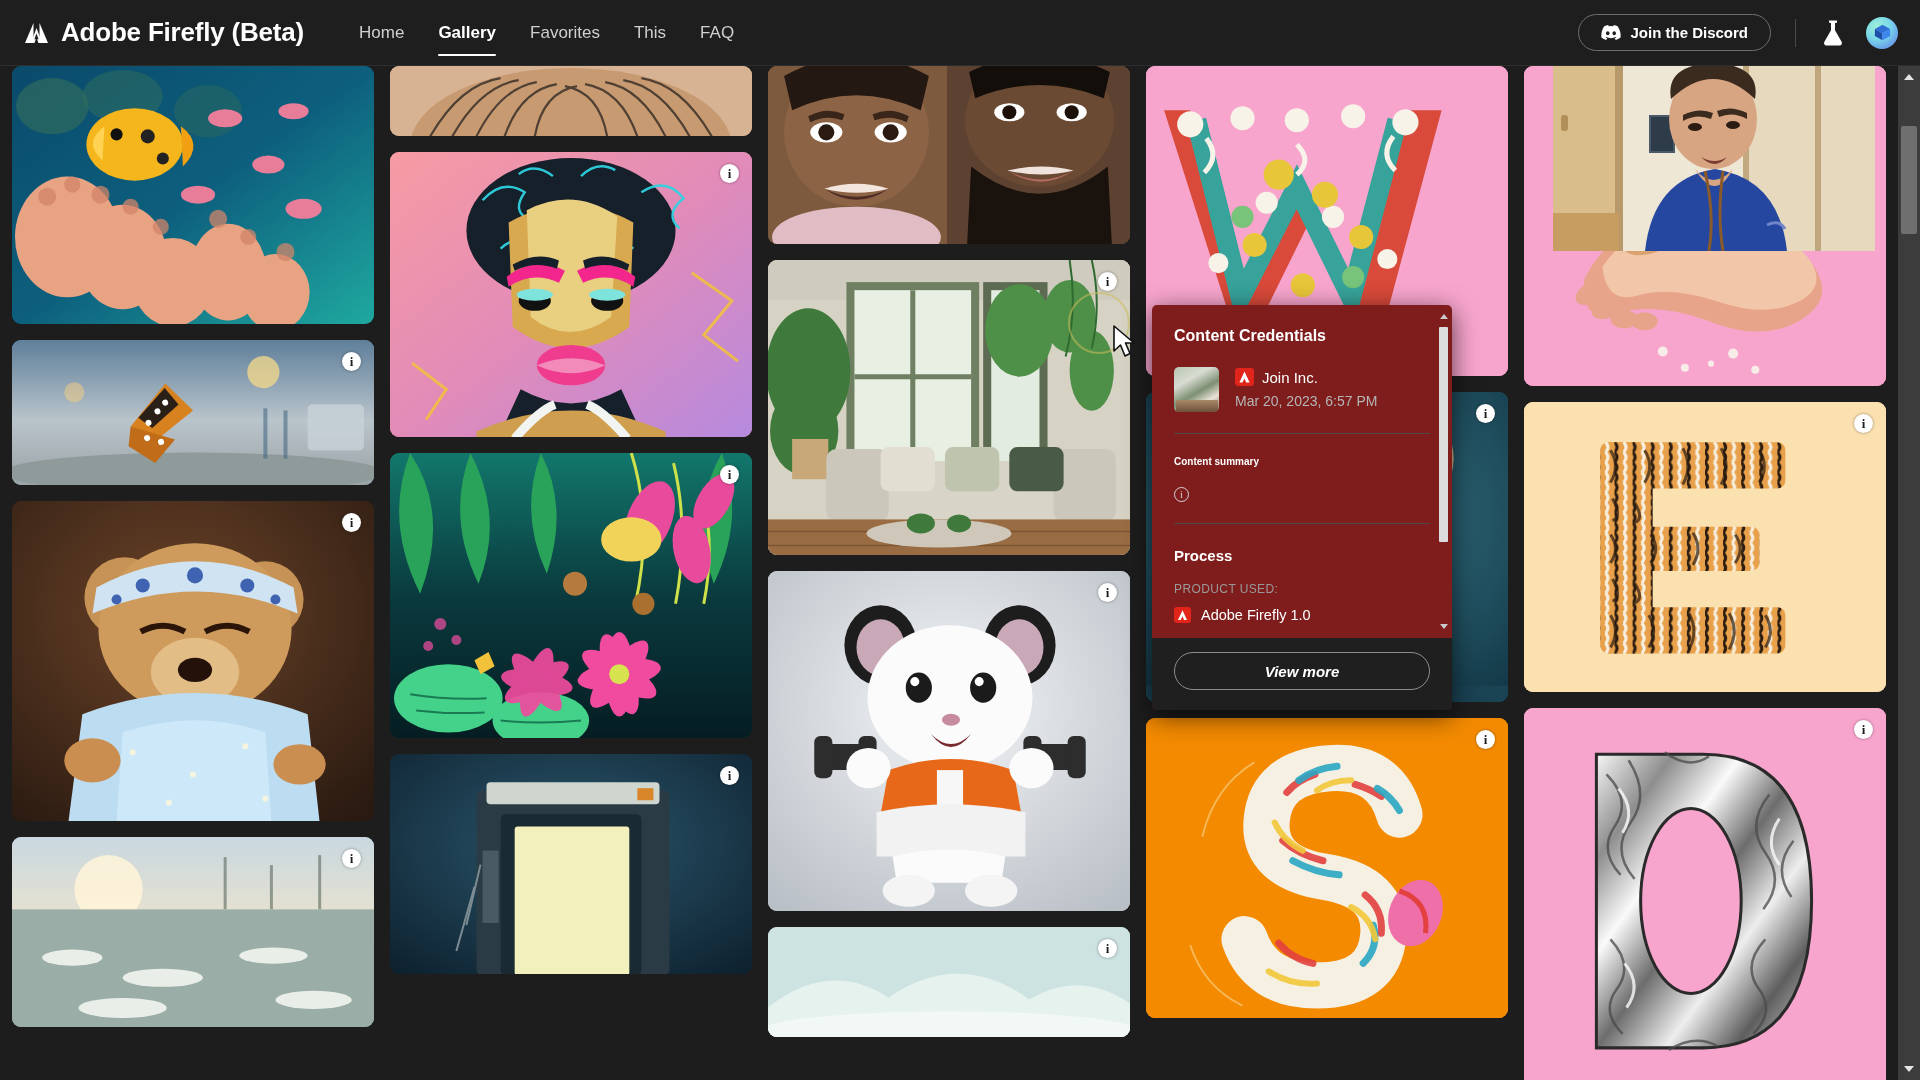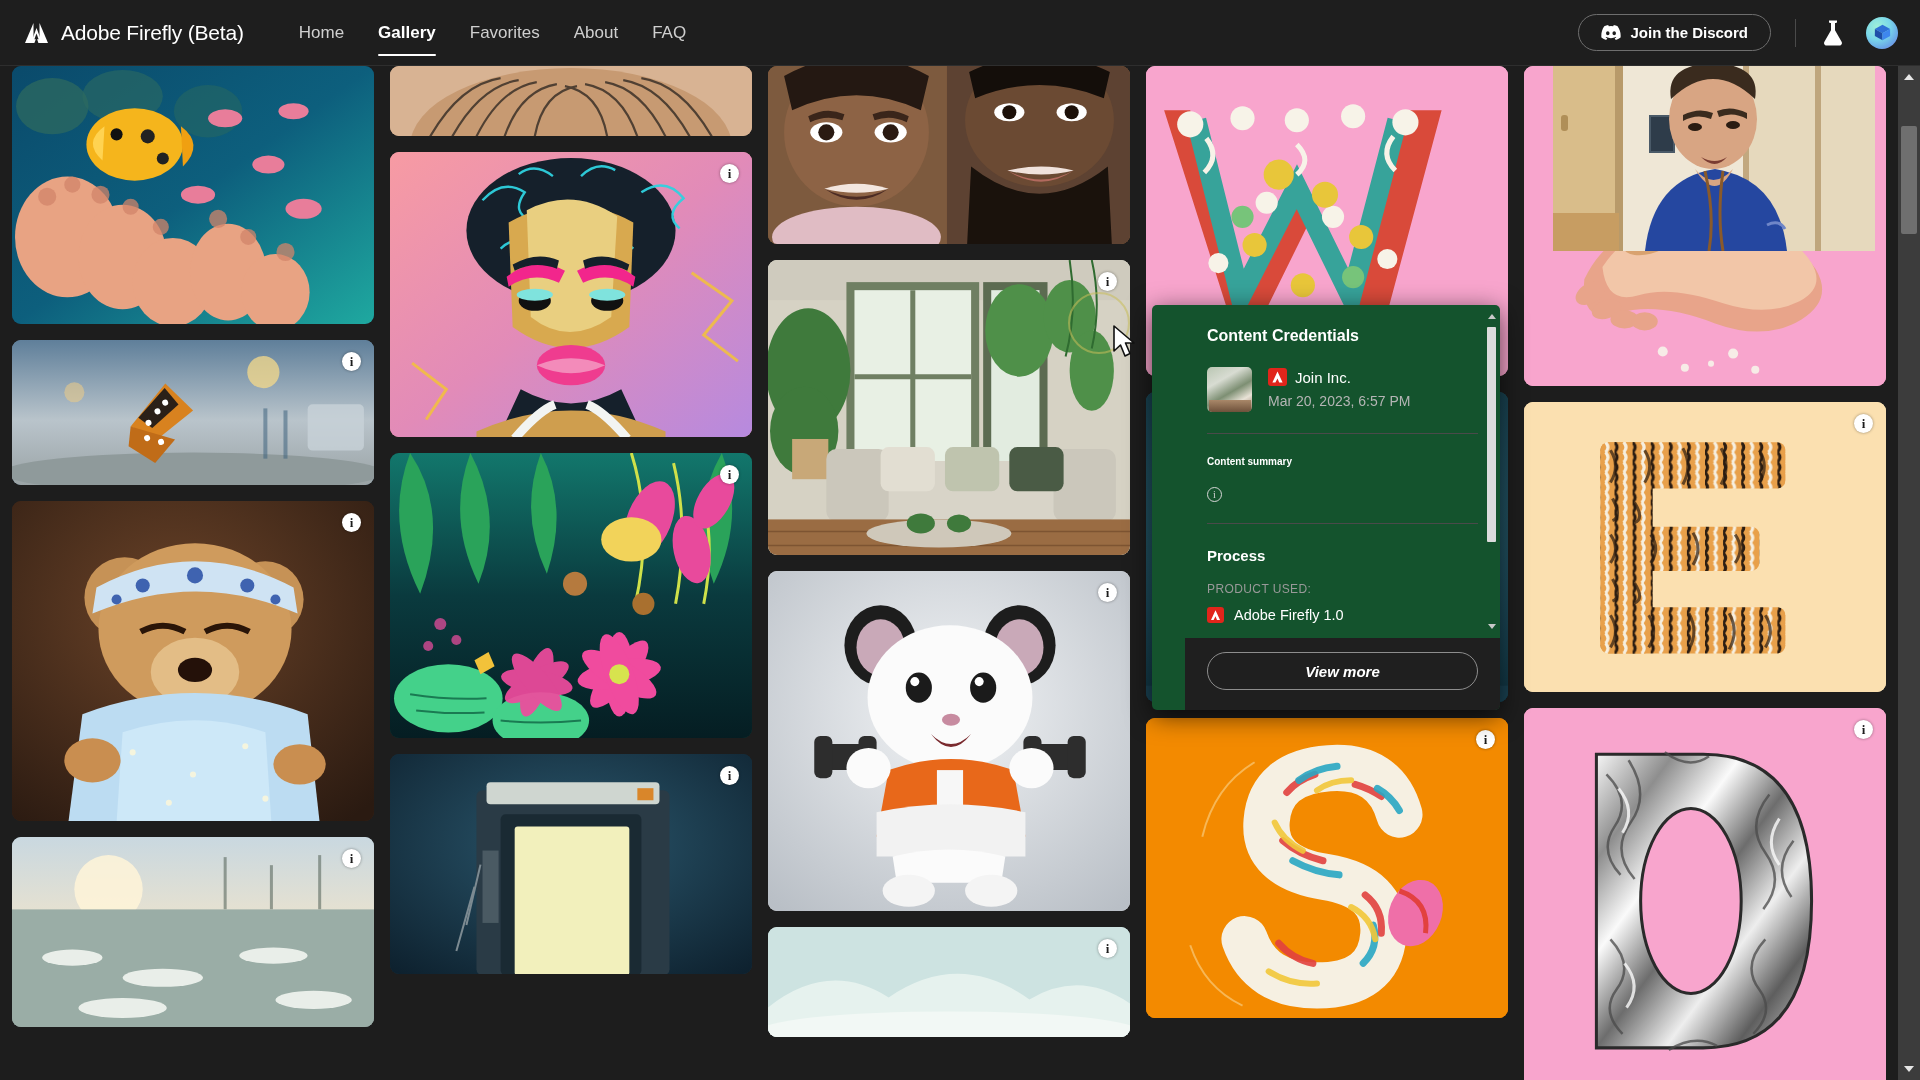--- a/index.html
+++ b/index.html
@@ -15,21 +15,21 @@
     position: absolute; top: 0; left: 0;
     width: 1920px; height: 66px;
     background: #1e1e1e;
     border-bottom: 1px solid #2e2e2e;
     display: flex; align-items: center;
     z-index: 60;
   }
   #brand { display: flex; align-items: center; margin-left: 24px; }
   #brand .logo { width: 26px; height: 26px; margin-right: 11px; }
   #brand .title {
-    color: #ffffff; font-size: 21px; font-weight: normal; letter-spacing: -0.2px;
+    color: #ffffff; font-size: 26px; font-weight: bold; letter-spacing: -0.2px;
   }
   #nav { display: flex; align-items: center; margin-left: 38px; height: 54px; }
   .nav-item {
     position: relative;
     color: #cfcfcf; font-size: 17px;
     padding: 0 17px; height: 66px;
     display: flex; align-items: center; cursor: pointer;
   }
   .nav-item.active { color: #ffffff; font-weight: bold; }
   .nav-item.active::after {
@@ -79,28 +79,27 @@
     font-size: 13px; font-weight: bold; color: #1d1d1d;
     font-family: "Liberation Serif", serif;
     z-index: 5; cursor: pointer;
     box-shadow: 0 0 3px rgba(0,0,0,0.4);
   }
   .art { position: absolute; inset: 0; }
 
   
   #cc-popup {
     position: absolute; left: 1152px; top: 305px;
-    width: 348px;
-    background: #14532d;
+    width: 300px;
+    background: #7f1d1d;
     border-radius: 5px;
     box-shadow: 0 6px 26px rgba(0,0,0,0.65);
     z-index: 80;
     font-family: "Liberation Sans", sans-serif;
     overflow: hidden;
-    padding-left: 33px;
   }
   #cc-scrollarea {
     position: relative;
     height: 333px; overflow: hidden;
     padding: 22px 22px 0 22px;
   }
   #cc-title { color: #fff; font-size: 16px; font-weight: bold; }
   #cc-author-row { display: flex; align-items: flex-start; margin-top: 22px; gap: 16px; }
   #cc-thumb {
     width: 45px; height: 45px; border-radius: 5px; flex: none;
@@ -207,21 +206,21 @@
       <polygon points="12.5,8 18.2,23 14.4,23 12.5,17.4 10.4,23 7,23" fill="#ffffff"></polygon>
       <polygon points="12.5,13.5 14.6,19.3 10.4,19.3" fill="#1e1e1e"></polygon>
     </svg>
     <span class="title">Adobe Firefly (Beta)</span>
   </div>
 
   <nav id="nav">
     <div class="nav-item">Home</div>
     <div class="nav-item active">Gallery</div>
     <div class="nav-item">Favorites</div>
-    <div class="nav-item">About</div>
+    <div class="nav-item">This</div>
     <div class="nav-item">FAQ</div>
   </nav>
 
   <div id="header-right">
     <div id="discord-btn">
       <svg class="dicon" viewBox="0 0 71 55">
         <path fill="#ffffff" d="M60.1 4.9A58.5 58.5 0 0 0 45.6.4a.2.2 0 0 0-.2.1c-.6 1.1-1.3 2.6-1.8 3.7a54 54 0 0 0-16.2 0A37 37 0 0 0 25.5.5a.2.2 0 0 0-.2-.1 58.4 58.4 0 0 0-14.5 4.5.2.2 0 0 0-.1.1C1.6 18.7-1 32.1.3 45.4a.2.2 0 0 0 .1.2 58.8 58.8 0 0 0 17.7 9 .2.2 0 0 0 .2-.1c1.4-1.9 2.6-3.9 3.6-6a.2.2 0 0 0-.1-.3 38.7 38.7 0 0 1-5.5-2.6.2.2 0 0 1 0-.4l1.1-.9a.2.2 0 0 1 .2 0 41.9 41.9 0 0 0 35.6 0 .2.2 0 0 1 .2 0l1.1.9a.2.2 0 0 1 0 .4 36.3 36.3 0 0 1-5.5 2.6.2.2 0 0 0-.1.3c1 2.1 2.2 4.1 3.6 6a.2.2 0 0 0 .2.1 58.6 58.6 0 0 0 17.8-9 .2.2 0 0 0 .1-.2c1.6-15.4-2.6-28.7-11-40.5a.2.2 0 0 0-.1-.1zM23.7 37.3c-3.5 0-6.4-3.2-6.4-7.2s2.8-7.2 6.4-7.2c3.6 0 6.5 3.3 6.4 7.2 0 4-2.8 7.2-6.4 7.2zm23.6 0c-3.5 0-6.4-3.2-6.4-7.2s2.8-7.2 6.4-7.2c3.6 0 6.5 3.3 6.4 7.2 0 4-2.8 7.2-6.4 7.2z"></path>
       </svg>
       <span>Join the Discord</span>
     </div>

